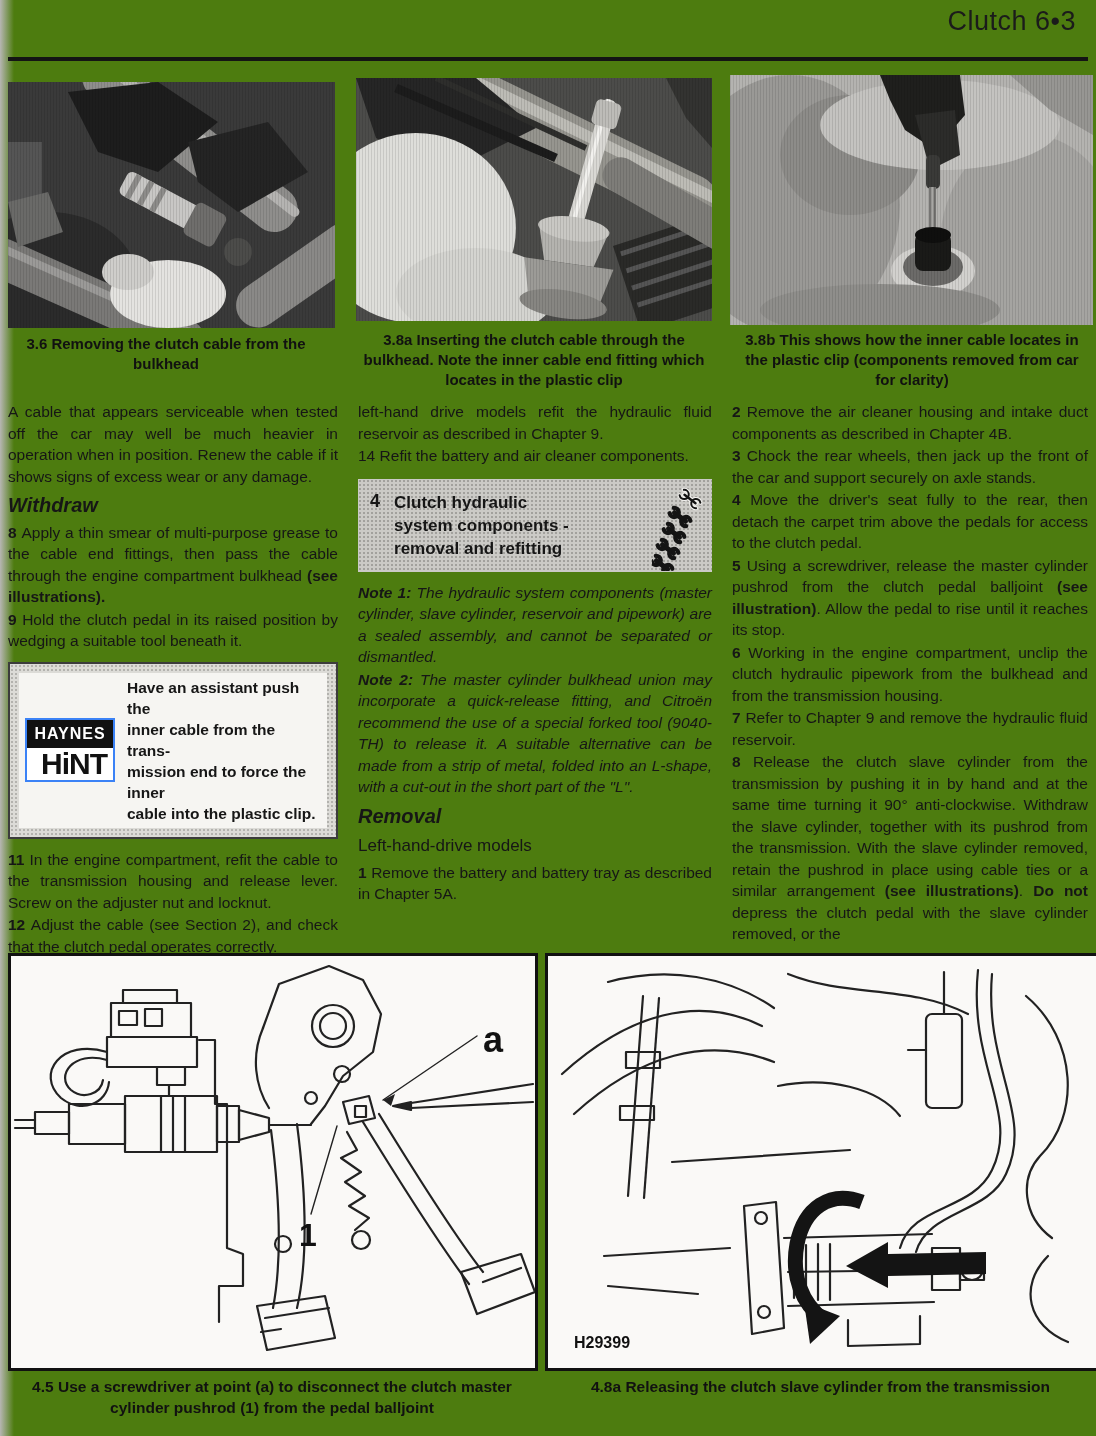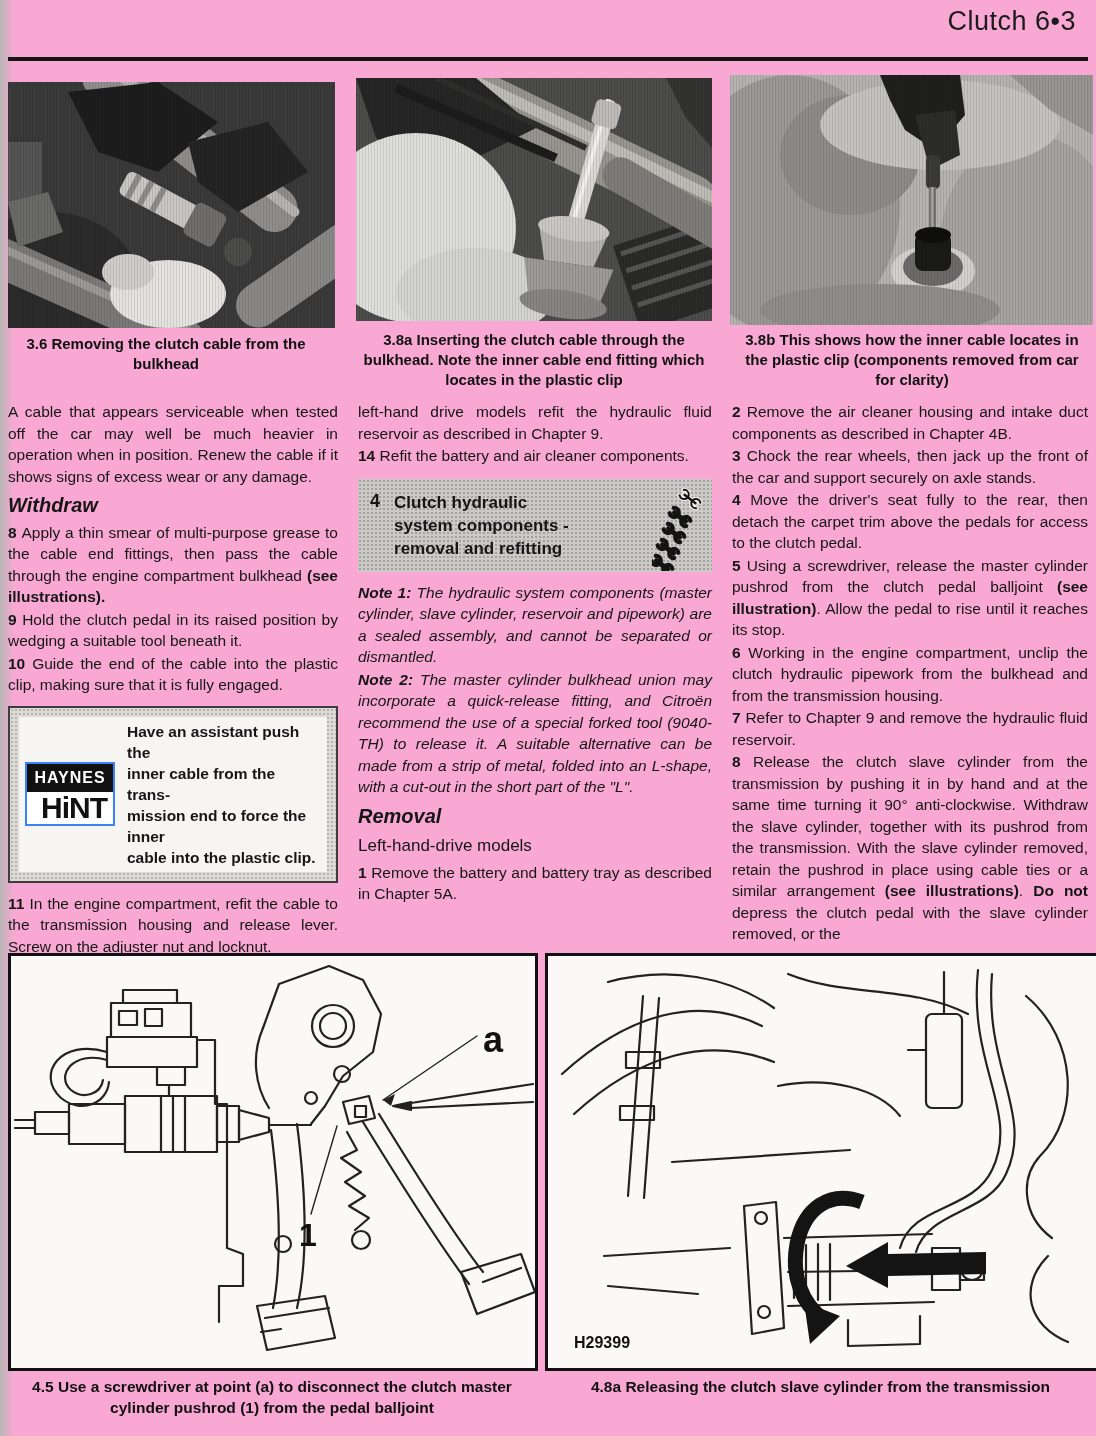--- a/index.html
+++ b/index.html
@@ -1,18 +1,18 @@
 <!DOCTYPE html>
 <html><head>
 <meta charset="utf-8">
 <style>
   html,body{margin:0;padding:0;background:#777;}
   .page{
     position:relative;width:1096px;height:1436px;margin:0 auto;
-    background:#f9a8d4;overflow:hidden;
+    background:#4d7c0f;overflow:hidden;
     font-family:"Liberation Sans",sans-serif;color:#161616;
   }
   .scan-edge{position:absolute;left:0;top:0;bottom:0;width:14px;
     background:linear-gradient(90deg,#b7b6b3,rgba(243,242,239,0));}
   .header-title{position:absolute;top:6px;right:20px;font-size:27px;letter-spacing:.5px;color:#1b1b1b;}
   .header-rule{position:absolute;left:8px;right:8px;top:57px;height:4px;background:#141414;}
 
   .photo{position:absolute;overflow:hidden;background:#444;}
   .photo svg{display:block;}
   .scanlines{position:absolute;inset:0;
@@ -152,41 +152,40 @@
 
   <div class="caption" style="left:8px;top:334px;width:316px;">3.6 Removing the clutch cable from the bulkhead</div>
   <div class="caption" style="left:358px;top:330px;width:352px;">3.8a Inserting the clutch cable through the bulkhead. Note the inner cable end fitting which locates in the plastic clip</div>
   <div class="caption" style="left:734px;top:330px;width:356px;">3.8b This shows how the inner cable locates in the plastic clip (components removed from car for clarity)</div>
 
   <div class="col" style="left:8px;top:401px;width:330px;">
     <p class="para"><span>A cable that appears serviceable when tested off the car may well be much heavier in operation when in position. Renew the cable if it shows signs of excess wear or any damage.</span></p>
     <div class="h-italic">Withdraw</div>
     <p class="para"><span style="font-weight: bold;">8 </span><span>Apply a thin smear of multi-purpose grease to the cable end fittings, then pass the cable through the engine compartment bulkhead </span><span style="font-weight: bold;">(see illustrations).</span></p>
     <p class="para"><span style="font-weight: bold;">9 </span><span>Hold the clutch pedal in its raised position by wedging a suitable tool beneath it.</span></p>
-    <p class="para"><span style="font-weight: bold;">10 </span><span>Guide the end of the cable into the plastic clip, making sure that it is fully engaged.</span></p>
     <div class="hint-box">
       <div class="hint-inner">
         <div class="hint-logo">
           <div class="hint-logo-top">HAYNES</div>
           <div class="hint-logo-bottom">HiNT</div>
         </div>
         <div class="hint-text">Have an assistant push the
 inner cable from the trans-
 mission end to force the inner
 cable into the plastic clip.</div>
       </div>
     </div>
     <p class="para"><span style="font-weight: bold;">11 </span><span>In the engine compartment, refit the cable to the transmission housing and release lever. Screw on the adjuster nut and locknut.</span></p>
     <p class="para"><span style="font-weight: bold;">12 </span><span>Adjust the cable (see Section 2), and check that the clutch pedal operates correctly.</span></p>
     <p class="para"><span style="font-weight: bold;">13 </span><span>Refit the carpet trim panel or facia, and on</span></p>
   </div>
 
   <div class="col" style="left:358px;top:401px;width:354px;">
     <p class="para"><span>left-hand drive models refit the hydraulic fluid reservoir as described in Chapter 9.</span></p>
-    <p class="para"><span style="font-weight: bold;">14 </span><span>Refit the battery and air cleaner components.</span></p>
+    <p class="para"><span style="font-weight: normal;">14 </span><span>Refit the battery and air cleaner components.</span></p>
     <div class="section-box">
       <div class="section-num">4</div>
       <div class="section-title">Clutch hydraulic
 system components -
 removal and refitting</div>
       <svg class="section-tools" width="52" height="86" viewBox="0 0 52 86">
         <g stroke="#141414" stroke-width="4.2" fill="none" stroke-linecap="round">
           <g transform="translate(38,14) rotate(-52)">
               <line x1="0" y1="-7" x2="0" y2="7" stroke="#f4f3f0" stroke-width="5"></line>
               <path d="M -3.4 -10.5 A 4.6 4.6 0 1 0 3.4 -10.5" stroke="#f4f3f0" stroke-width="4"></path>

